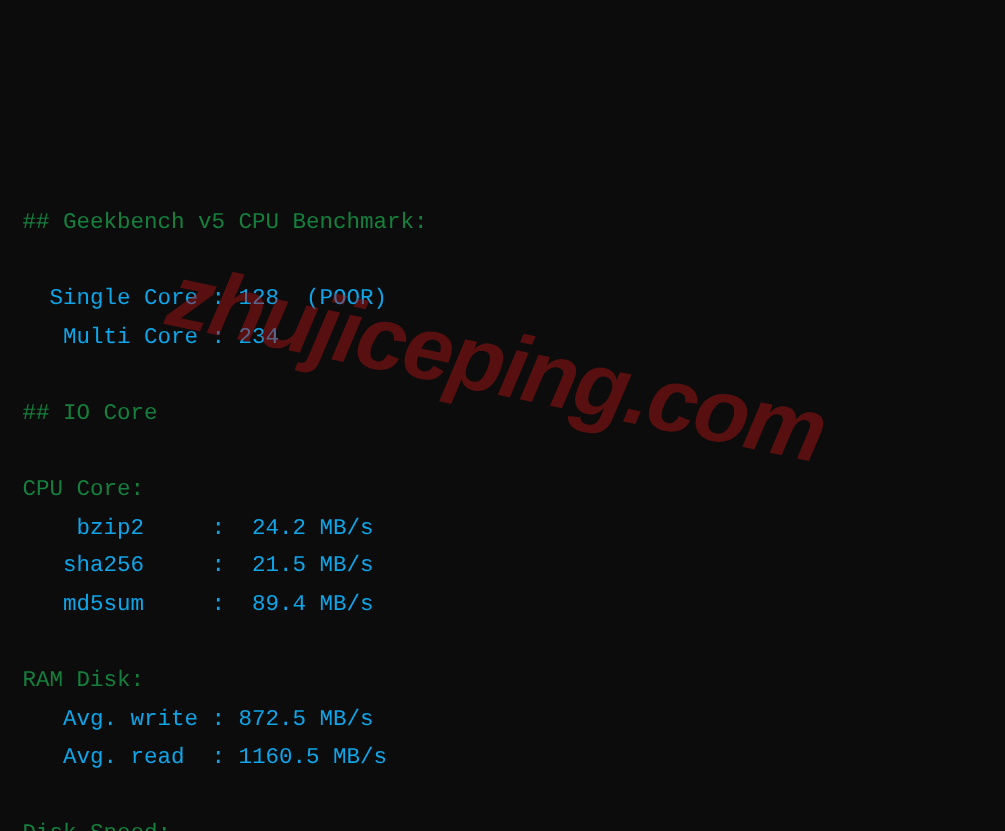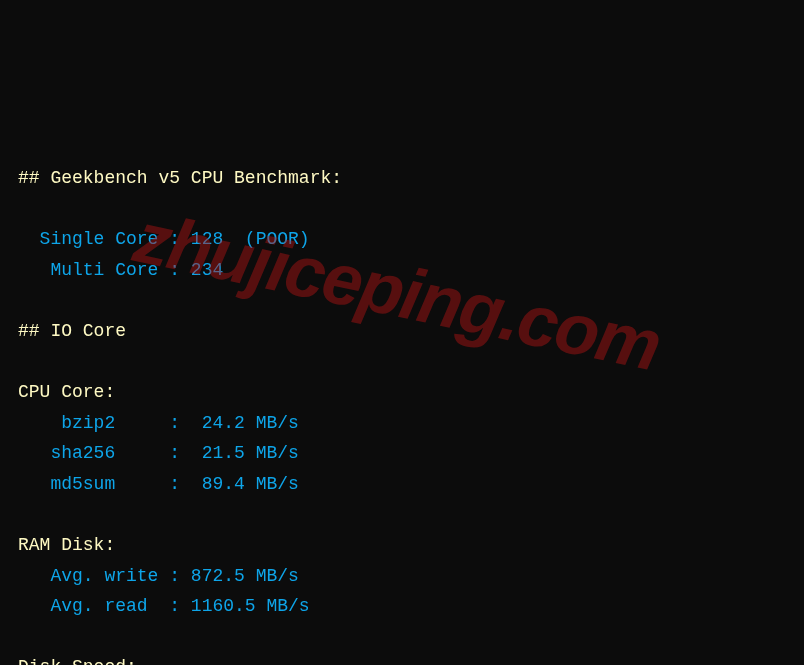--- a/index.html
+++ b/index.html
@@ -14,21 +14,21 @@
       font-size: 18px;
       line-height: 1.7;
       padding: 10px 18px;
       width: 804px;
       height: 665px;
       white-space: pre;
       position: relative;
       overflow: hidden;
     }
     .cyan {
-      color: #fef9c3;
+      color: #15803d;
     }
     .white {
       color: #0ea5e9;
     }
     .watermark {
       position: absolute;
       top: 230px;
       left: 130px;
       font-family: Arial, sans-serif;
       font-size: 72px;

